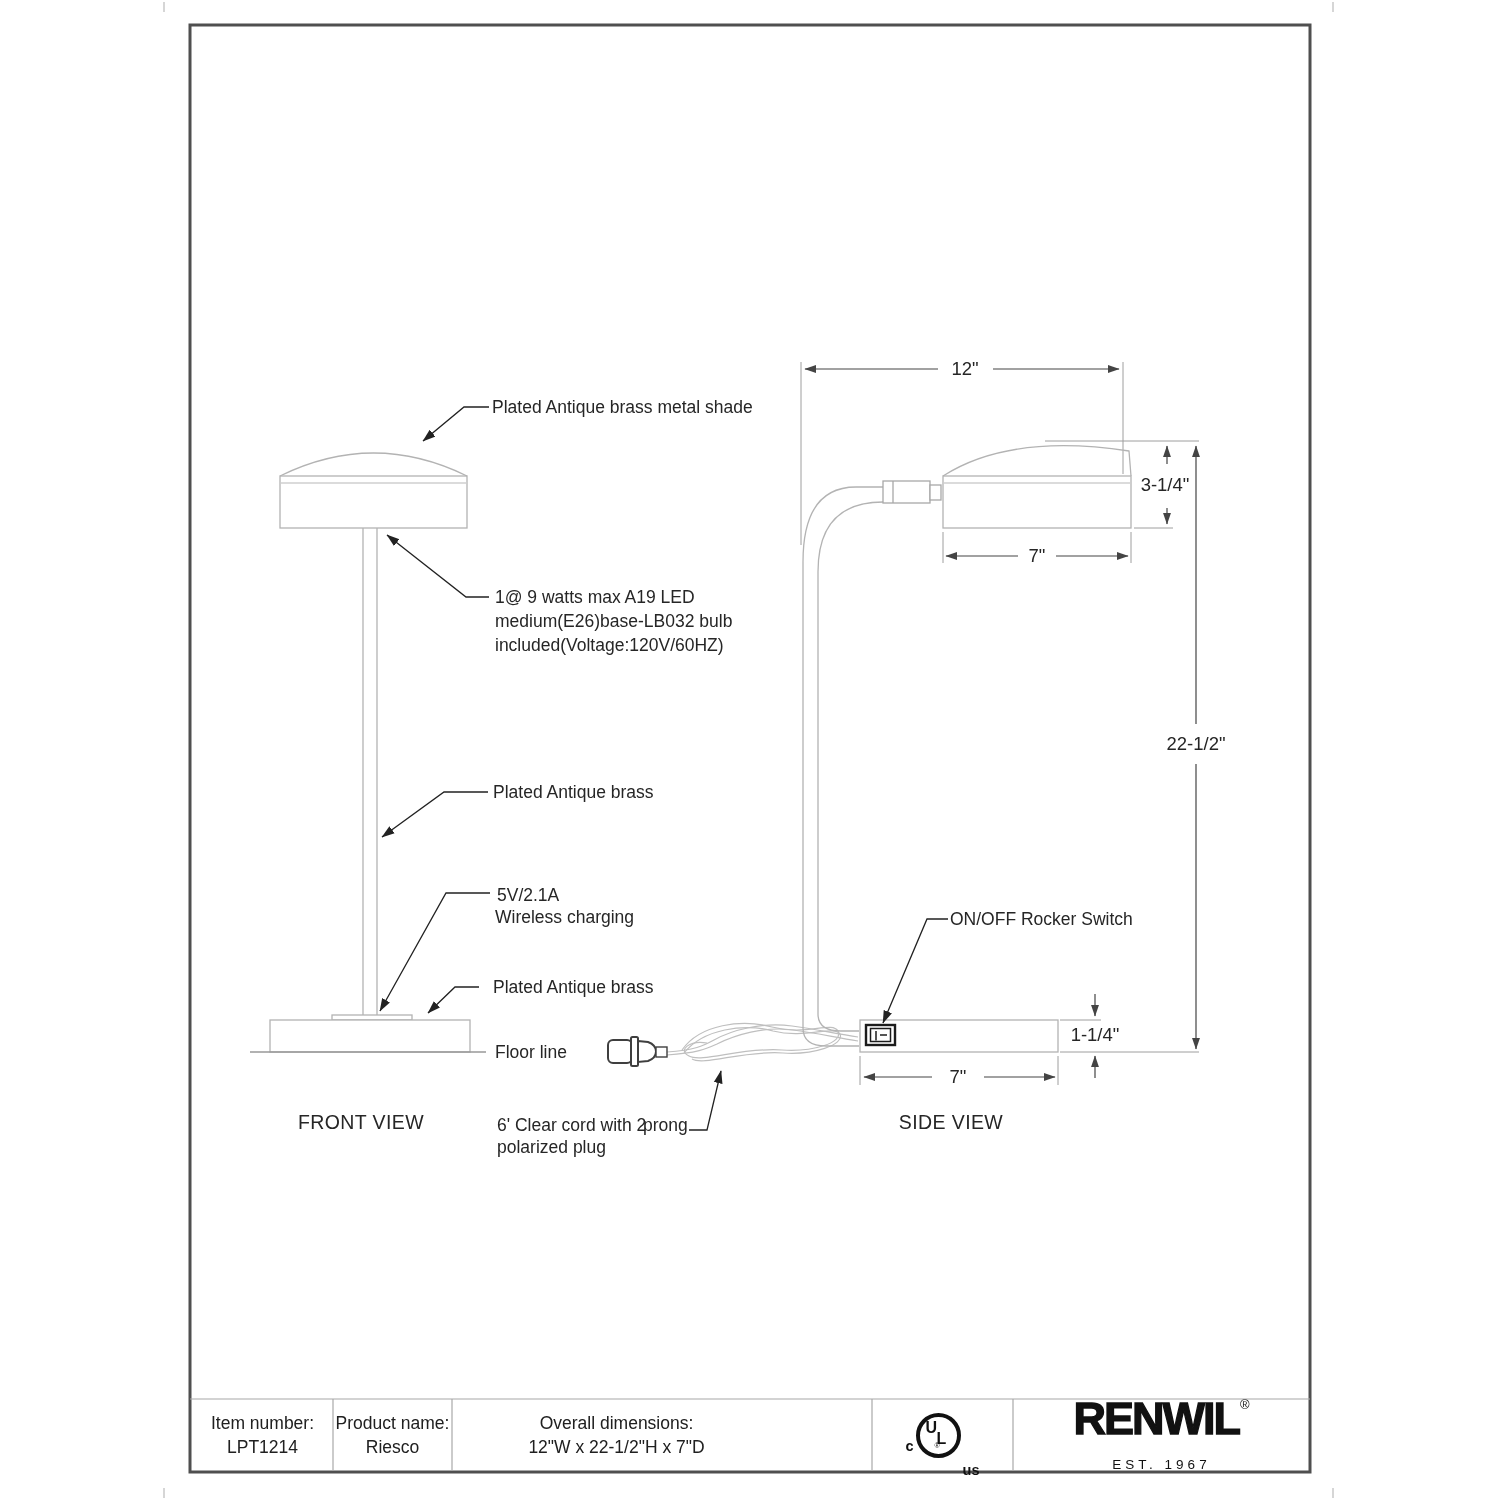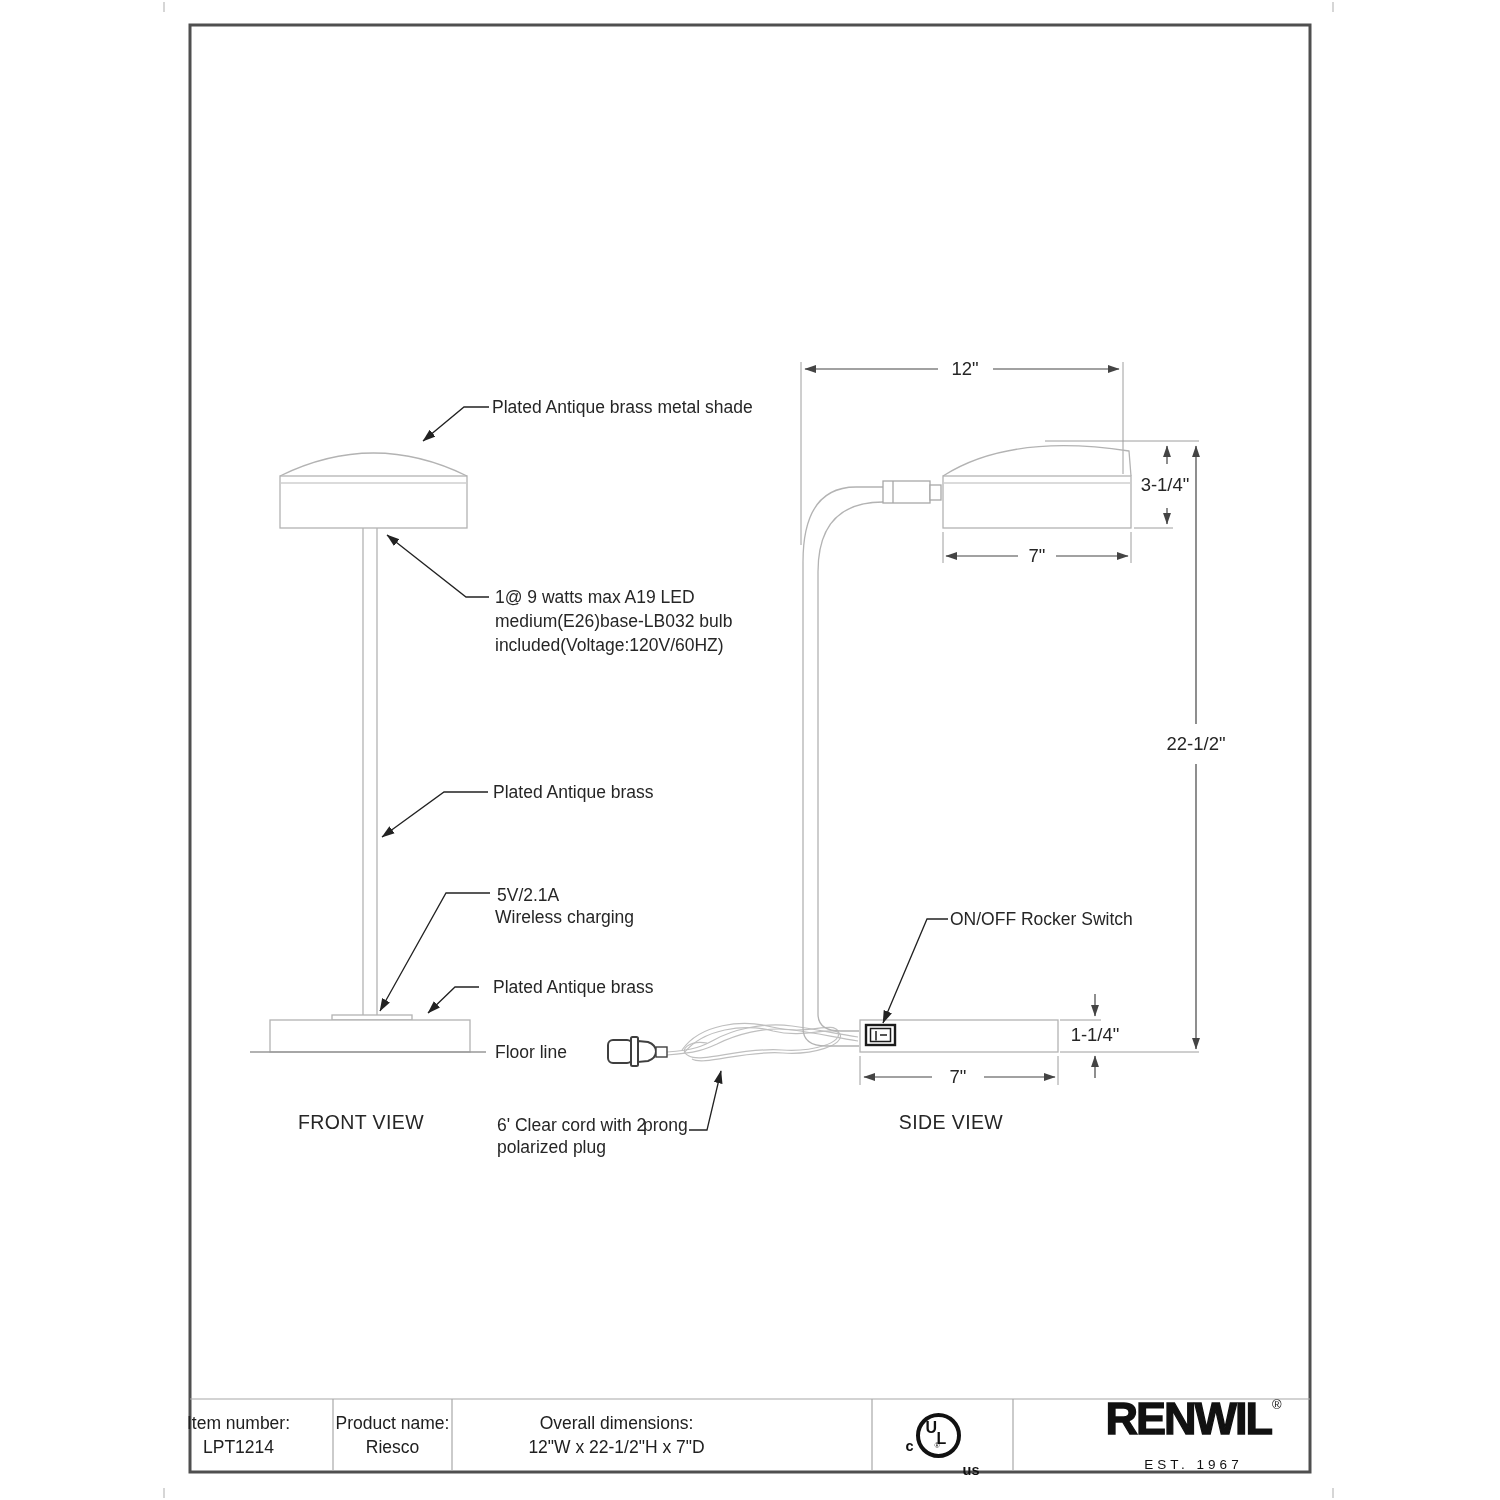--- a/index.html
+++ b/index.html
@@ -163,21 +163,21 @@
 
   <g stroke="#a8a8a8" stroke-width="1.2">
     <line x1="190" y1="1399" x2="1310" y2="1399"></line>
     <line x1="333" y1="1399" x2="333" y2="1471"></line>
     <line x1="452" y1="1399" x2="452" y2="1471"></line>
     <line x1="872" y1="1399" x2="872" y2="1471"></line>
     <line x1="1013" y1="1399" x2="1013" y2="1471"></line>
   </g>
 </svg>
 
-<div class="footer-cell" style="left:178px;width:121px;">
+<div class="footer-cell" style="left:202px;width:121px;">
   <div class="f-label">Item number:</div>
   <div class="f-value">LPT1214</div>
 </div>
 <div class="footer-cell" style="left:333px;width:119px;text-align:center;">
   <div class="f-label">Product name:</div>
   <div class="f-value">Riesco</div>
 </div>
 <div class="footer-cell" style="left:452px;width:285px;padding-left:22px;">
   <div class="f-label">Overall dimensions:</div>
   <div class="f-value">12"W x 22-1/2"H x 7"D</div>
@@ -186,21 +186,21 @@
 <div class="ul-mark" style="left:872px;width:141px;">
   <span class="ul-c">c</span>
   <div class="ul-circle">
     <span class="ul-u">U</span>
     <span class="ul-l">L</span>
     <span class="ul-reg">®</span>
   </div>
   <span class="ul-us">us</span>
 </div>
 
-<div class="brand" style="left:1013px;width:297px;padding-left:32px;">
+<div class="brand" style="left:1013px;width:297px;">
   <div class="brand-row">
     <span class="brand-name">RENWIL</span>
     <span class="brand-reg">®</span>
   </div>
   <div class="brand-est">EST. 1967</div>
 </div>
 
 </div>
 
 </body></html>

